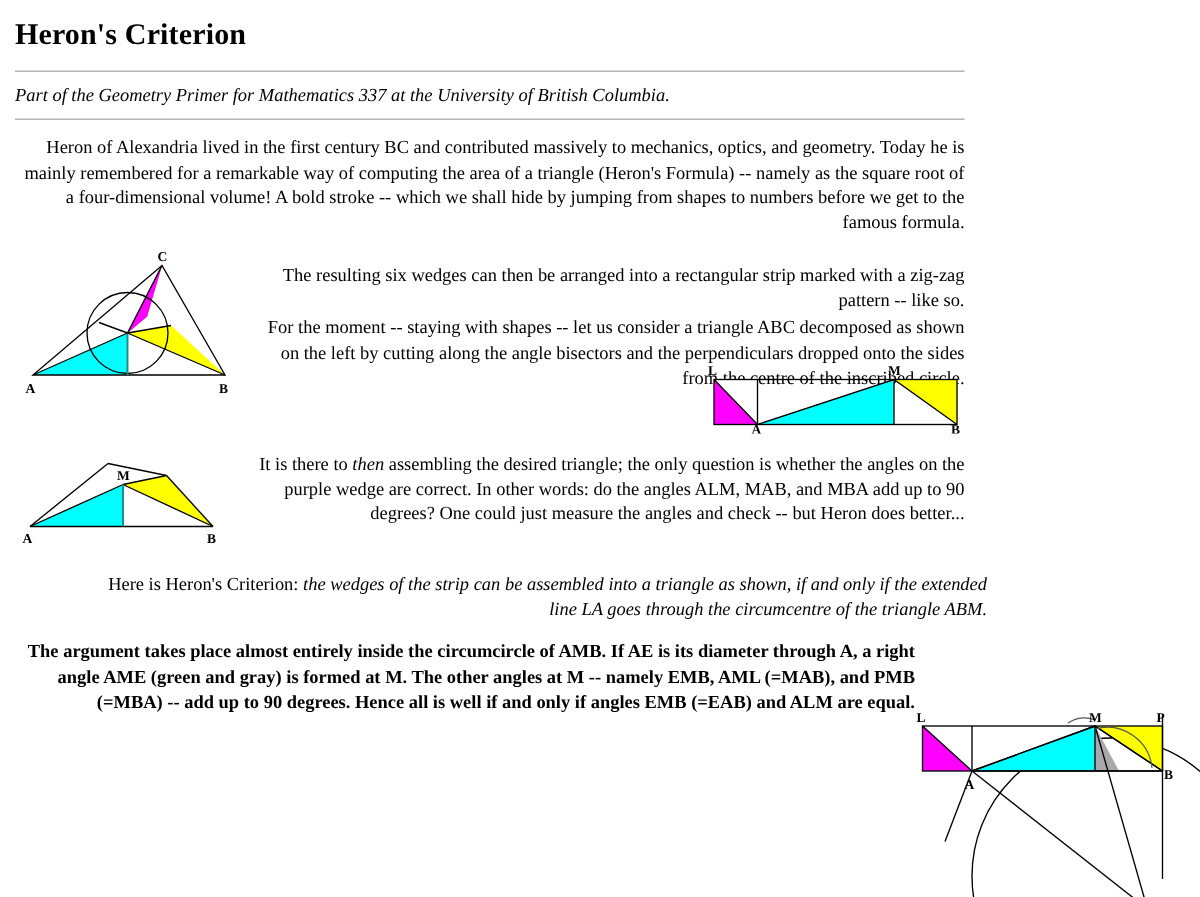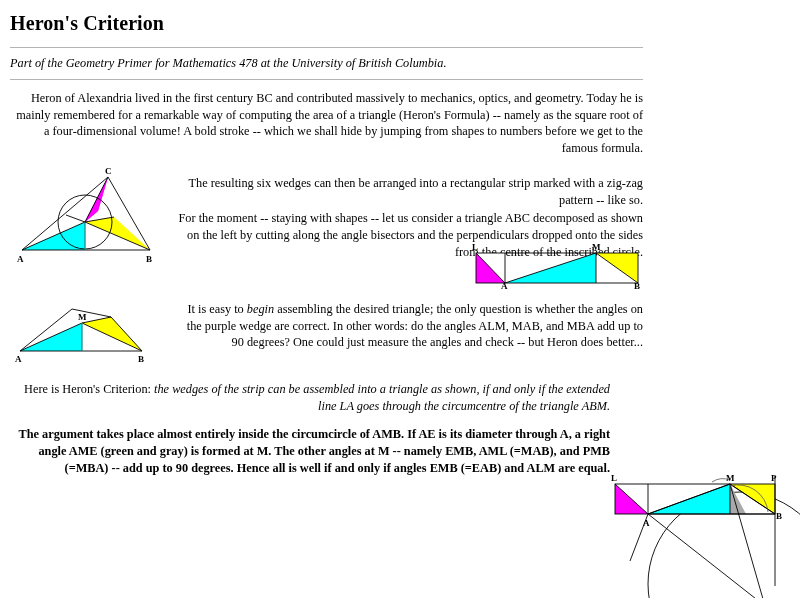--- a/index.html
+++ b/index.html
@@ -66,21 +66,21 @@
   .thin { stroke: #555555; stroke-width: 0.8; fill: none; }
 </style>
 </head>
 <body>
 
 <div class="page">
 
   <h1 class="title">Heron's Criterion</h1>
 
   <hr class="rule">
-  <div class="subtitle">Part of the Geometry Primer for Mathematics 478 at the University of British Columbia.</div>
+  <div class="subtitle">Part of the Geometry Primer for Mathematics 337 at the University of British Columbia.</div>
   <hr class="rule">
 
   <p class="para">Heron of Alexandria lived in the first century BC and contributed massively to mechanics, optics, and geometry. Today he is mainly remembered for a remarkable way of computing the area of a triangle (Heron's Formula) -- namely as the square root of a four-dimensional volume! A bold stroke -- which we shall hide by jumping from shapes to numbers before we get to the famous formula.</p>
 
   <div class="row">
     <div class="fig">
       <svg width="155" height="100" viewBox="0 0 155 100">
 
         <polygon points="12,85 75,85 75,57" fill="#00FFFF" stroke="none"></polygon>
         <polygon points="75,57 75,85 140,85" fill="none" stroke="none"></polygon>
@@ -157,25 +157,25 @@
         <line x1="72" y1="22" x2="101" y2="16" class="strokeblk"></line>
         <line x1="72" y1="22" x2="132" y2="50" class="strokeblk"></line>
         <line x1="72" y1="22" x2="72" y2="50" stroke="#1f8a8a" stroke-width="1.3"></line>
 
         <text class="lbl" x="68" y="19">M</text>
         <text class="lbl" x="5" y="61">A</text>
         <text class="lbl" x="128" y="61">B</text>
       </svg>
     </div>
     <div class="txt" style="padding-left:12px;">
-      <p class="para" style="margin-top:0;"><span>It is easy to </span><span class="it">begin</span><span> assembling the desired triangle; the only question is whether the angles on the purple wedge are correct. In other words: do the angles ALM, MAB, and MBA add up to 90 degrees? One could just measure the angles and check -- but Heron does better...</span></p>
-    </div>
-  </div>
-
-  <p class="para" style="margin-top:18px; width:600px;"><span>Here is Heron's Criterion: </span><span class="it">the wedges of the strip can be assembled into a triangle as shown, if and only if the extended line LA goes through the circumcentre of the triangle ABM.</span></p>
+      <p class="para" style="margin-top:0;"><span>It is there to </span><span class="it">then</span><span> assembling the desired triangle; the only question is whether the angles on the purple wedge are correct. In other words: do the angles ALM, MAB, and MBA add up to 90 degrees? One could just measure the angles and check -- but Heron does better...</span></p>
+    </div>
+  </div>
+
+  <p class="para" style="margin-top:18px; width:600px;margin-left:48px;"><span>Here is Heron's Criterion: </span><span class="it">the wedges of the strip can be assembled into a triangle as shown, if and only if the extended line LA goes through the circumcentre of the triangle ABM.</span></p>
 
   <p class="para" style="margin-top:12px; width:600px;font-weight:bold;">The argument takes place almost entirely inside the circumcircle of AMB. If AE is its diameter through A, a right angle AME (green and gray) is formed at M. The other angles at M -- namely EMB, AML (=MAB), and PMB (=MBA) -- add up to 90 degrees. Hence all is well if and only if angles EMB (=EAB) and ALM are equal.</p>
 
   <div style="position:absolute; left:600px; top:466px;">
     <svg width="200" height="132" viewBox="0 0 200 132">
       <defs>
         <clipPath id="pageclip">
             <rect x="0" y="0" width="200" height="132"></rect>
           </clipPath>
       </defs>

